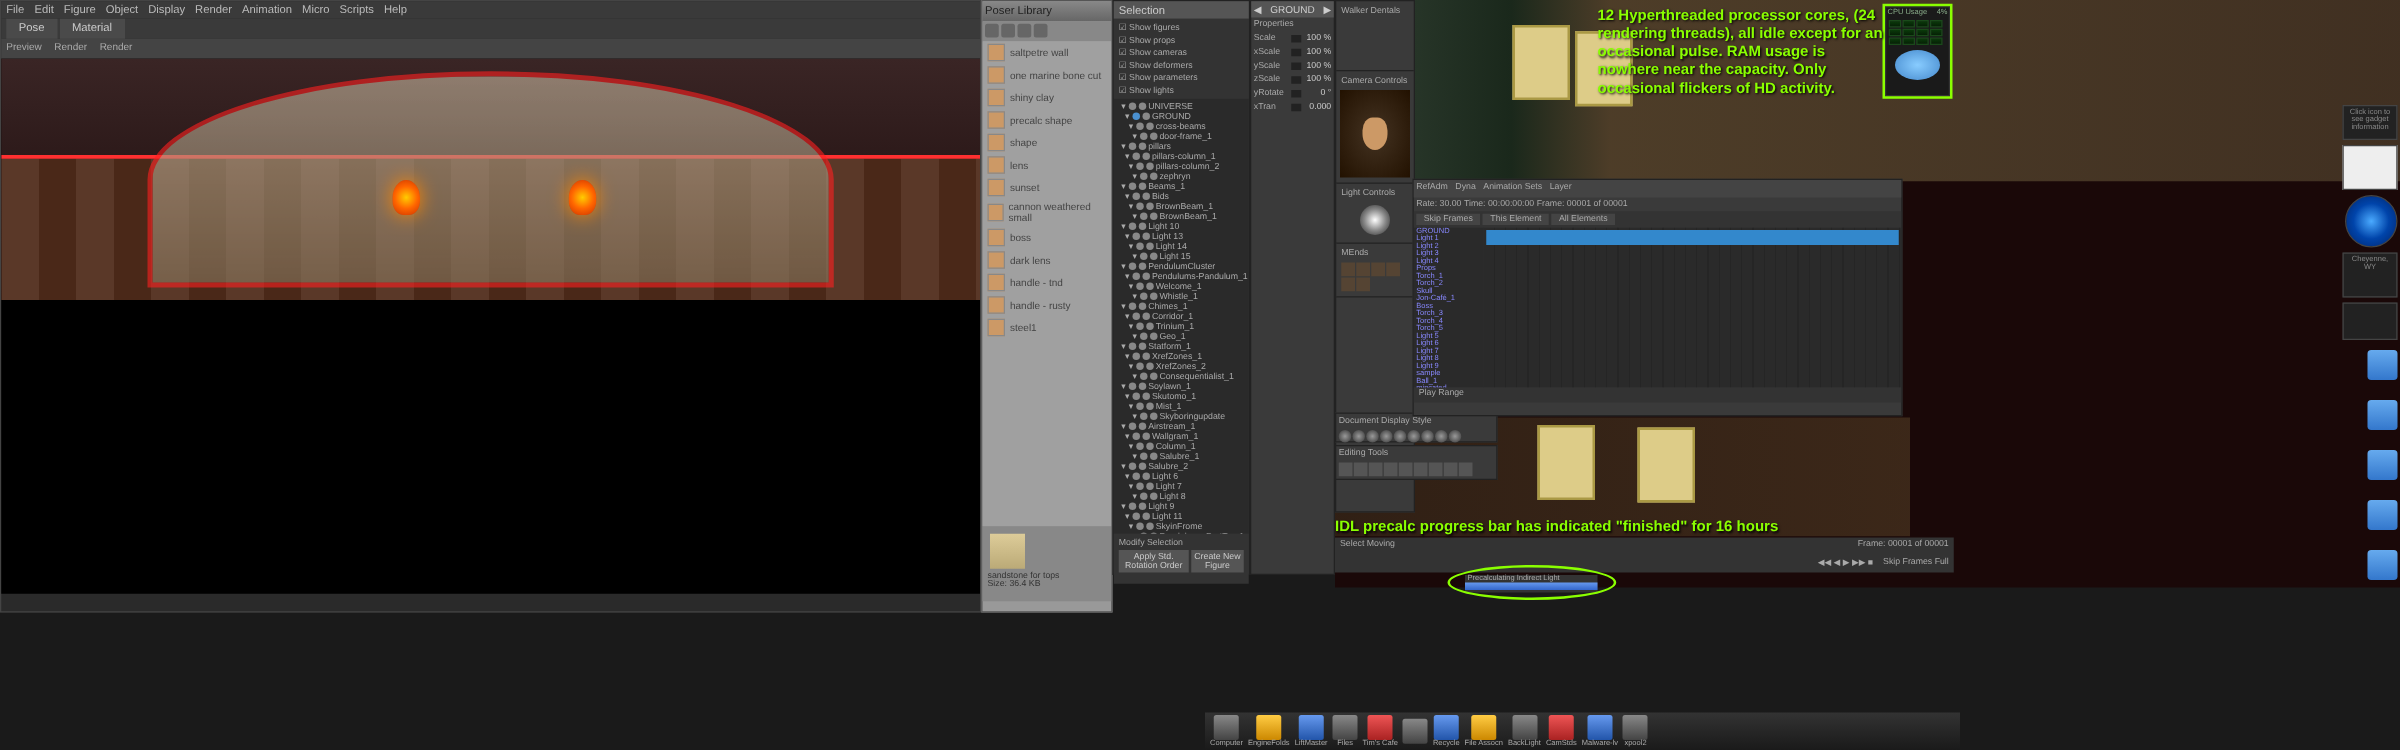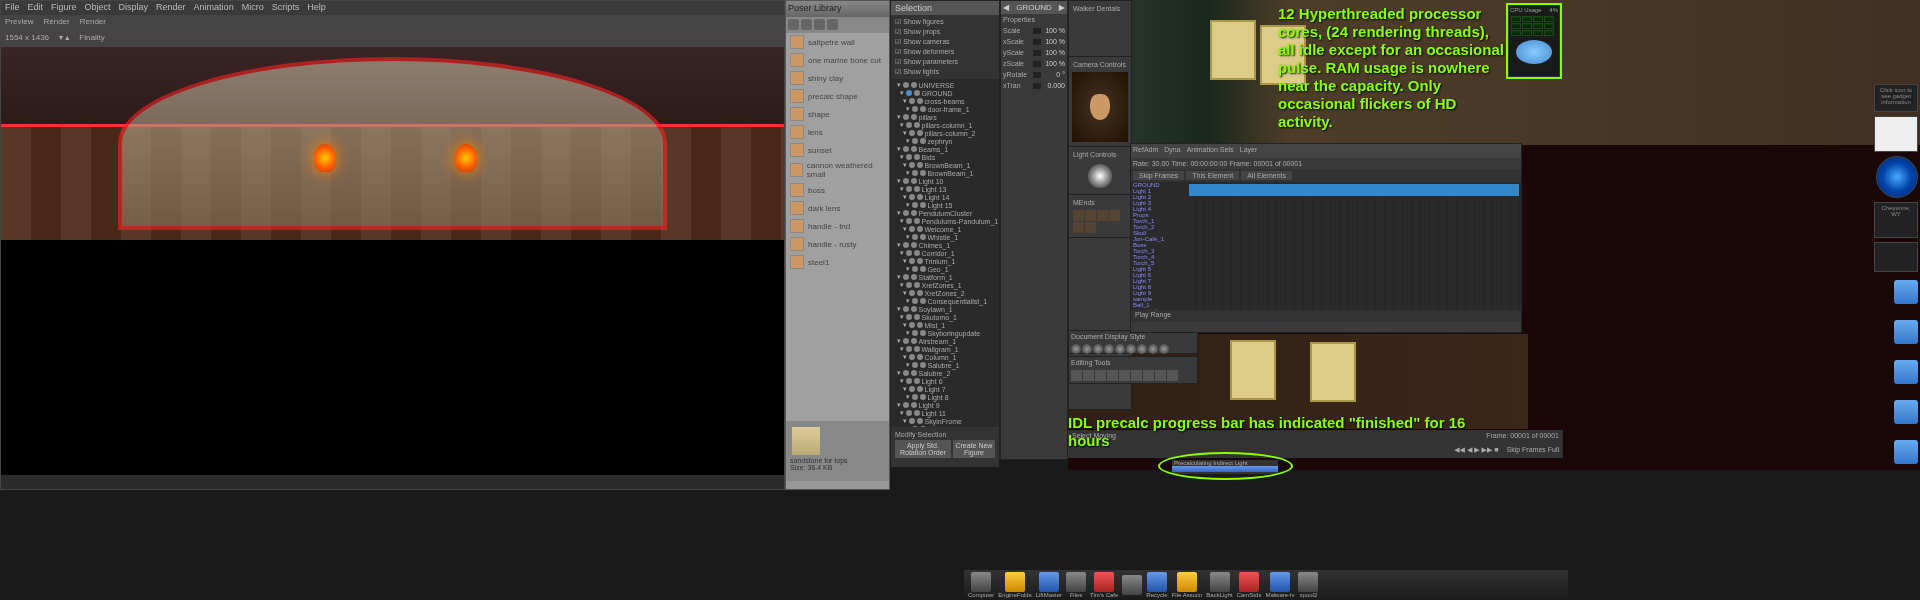--- a/index.html
+++ b/index.html
@@ -88,21 +88,21 @@
 .desktop-bg { position: absolute; left: 1068px; top: 0; width: 852px; height: 470px; z-index: -2; background: #1a0808; }
 .bg-scene { position: absolute; left: 1130px; top: 0; width: 790px; height: 145px; background: linear-gradient(90deg, #2a4030 0%, #1a3020 10%, #5a4a30 20%, #4a3a28 100%); z-index: -1; opacity: 0.8; }
 .bg-window { position: absolute; width: 46px; height: 60px; background: #ddcc88; border: 2px solid #aa9944; }
 .bg-window.w1 { left: 1210px; top: 20px; }
 .bg-window.w2 { left: 1260px; top: 25px; }
 .bg-scene2 { position: absolute; left: 1068px; top: 334px; width: 460px; height: 95px; background: linear-gradient(90deg, #3a2a1a, #4a3520); z-index: -1; opacity: 0.7; }
 .bg-window.w3 { left: 1230px; top: 340px; }
 .bg-window.w4 { left: 1310px; top: 342px; }
 
 
-.annotation { position: absolute; color: #8aff00; font-size: 15px; font-weight: bold; text-shadow: 1px 1px 2px #000; z-index: 10; line-height: 1.2; }
+.annotation { position: absolute; color: #8aff00; font-size: 12px; font-weight: bold; text-shadow: 1px 1px 2px #000; z-index: 10; line-height: 1.2; }
 .anno1 { left: 1278px; top: 5px; width: 230px; }
 .anno2 { left: 1068px; top: 414px; width: 440px; }
 .green-box { position: absolute; border: 2px solid #8aff00; z-index: 9; }
 .gb1 { left: 1506px; top: 3px; width: 56px; height: 76px; }
 .gb2 { left: 1158px; top: 452px; width: 135px; height: 28px; border-radius: 50%; }
 
 
 .cpu-gadget { position: absolute; left: 1508px; top: 5px; width: 52px; height: 72px; background: #1a1a1a; border: 1px solid #333; }
 .cpu-title { font-size: 6px; color: #8a8; padding: 1px; display: flex; justify-content: space-between; }
 .cpu-cores { display: flex; flex-wrap: wrap; gap: 1px; padding: 2px; }
@@ -157,29 +157,28 @@
     <span>Edit</span>
     <span>Figure</span>
     <span>Object</span>
     <span>Display</span>
     <span>Render</span>
     <span>Animation</span>
     <span>Micro</span>
     <span>Scripts</span>
     <span>Help</span>
   </div>
+  <div class="tabs">
+    <div class="tab">Pose</div>
+    <div class="tab">Material</div>
+  </div>
   <div class="secondary-bar">
     <span>Preview</span>
     <span>Render</span>
     <span>Render</span>
-  </div>
-  <div class="secondary-bar">
-    <span>1554 x 1436</span>
-    <span>▾ ▴</span>
-    <span>Finality</span>
   </div>
   <div class="viewport">
     <div class="scene">
       <div class="wall"></div>
       <div class="arch"></div>
       <div class="torch t1"></div>
       <div class="torch t2"></div>
     </div>
   </div>
 </div>

